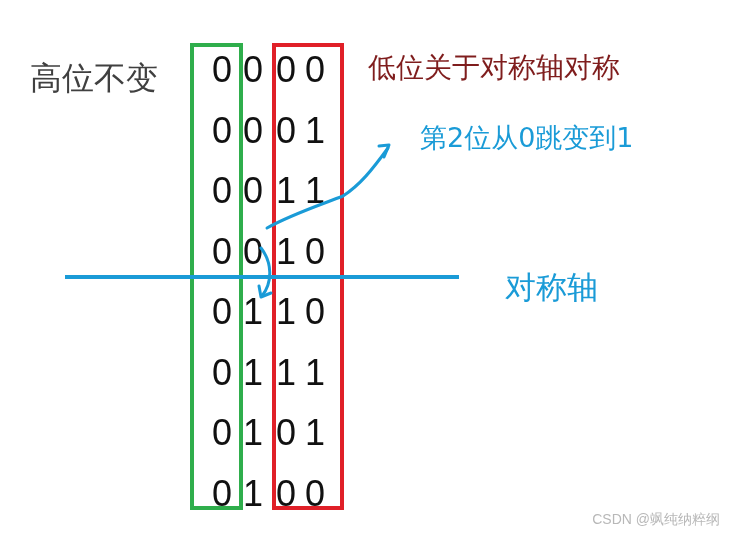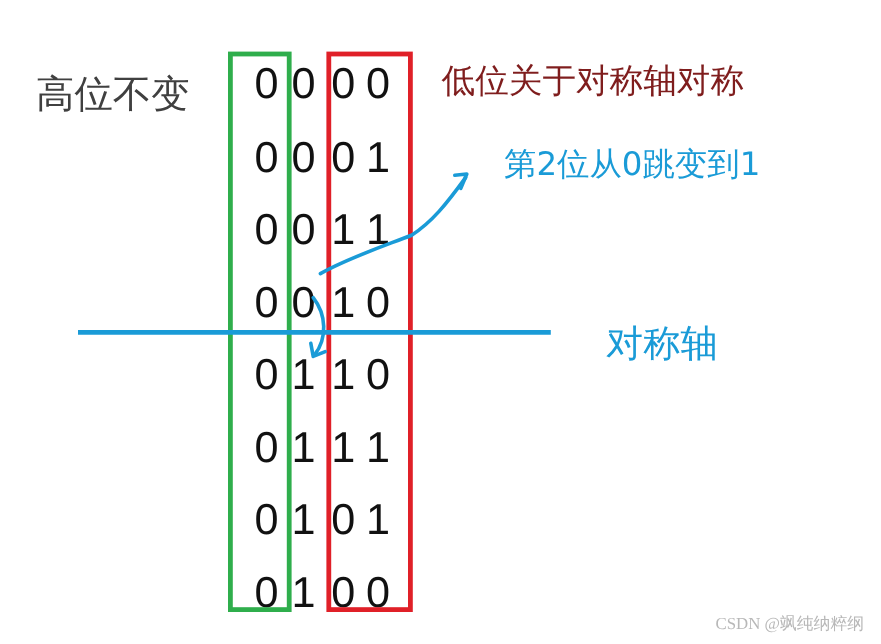--- a/index.html
+++ b/index.html
@@ -4,21 +4,21 @@
   <style>
     html, body { margin: 0; padding: 0; background: #ffffff; }
     body { width: 734px; height: 537px; position: relative; overflow: hidden;
            font-family: "DejaVu Sans", "Liberation Sans", sans-serif; }
     .label { position: absolute; white-space: nowrap; line-height: 1; }
     .green-label { left: 30px; top: 62px; font-size: 32px; color: #404040; }
     .red-label { left: 368px; top: 54px; font-size: 28px; color: #7f1d1d; }
     .blue-label { left: 420px; top: 124px; font-size: 27px; color: #1a9bd7; }
     .axis-label { left: 485px; top: 272px; font-size: 31px; color: #1a9bd7; margin-left: 20px; }
     .watermark { position: absolute; right: 14px; bottom: 8px; font-size: 14px; color: #b8b8b8;
-                 font-family: Liberation Serif, serif; }
+                 font-family: Liberation Sans, sans-serif; }
     .digit { position: absolute; font-size: 36px; color: #111; line-height: 1;
              font-family: "Liberation Sans", "DejaVu Sans", sans-serif; }
     svg.overlay { position: absolute; left: 0; top: 0; }
   </style>
 </head>
 <body>
 
 <div class="label green-label">高位不变</div>
 <div class="label red-label">低位关于对称轴对称</div>
 <div class="label blue-label">第2位从0跳变到1</div>

